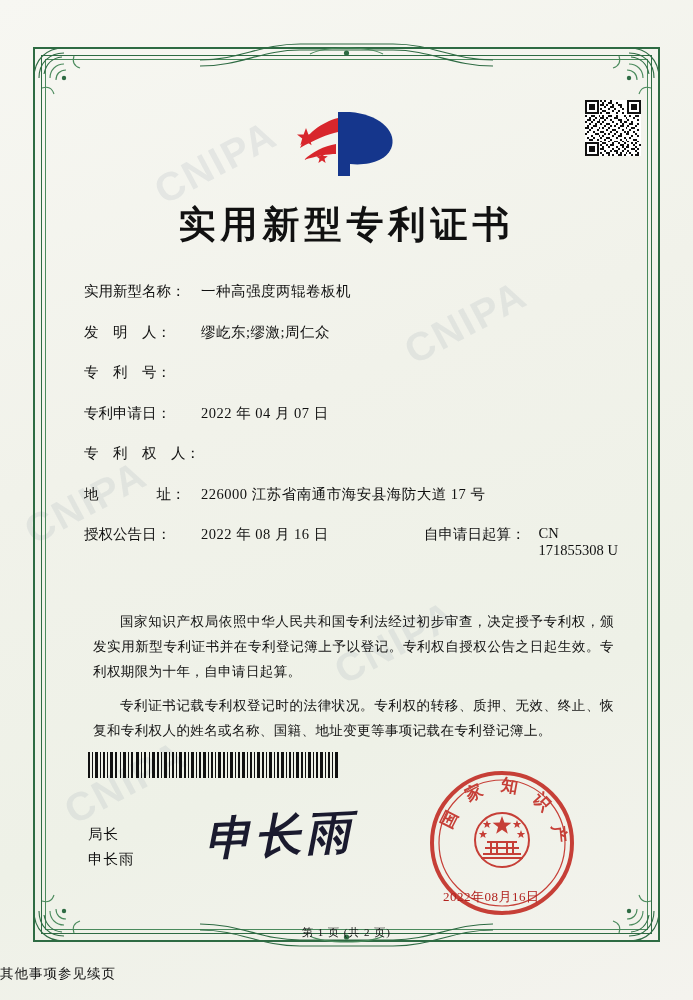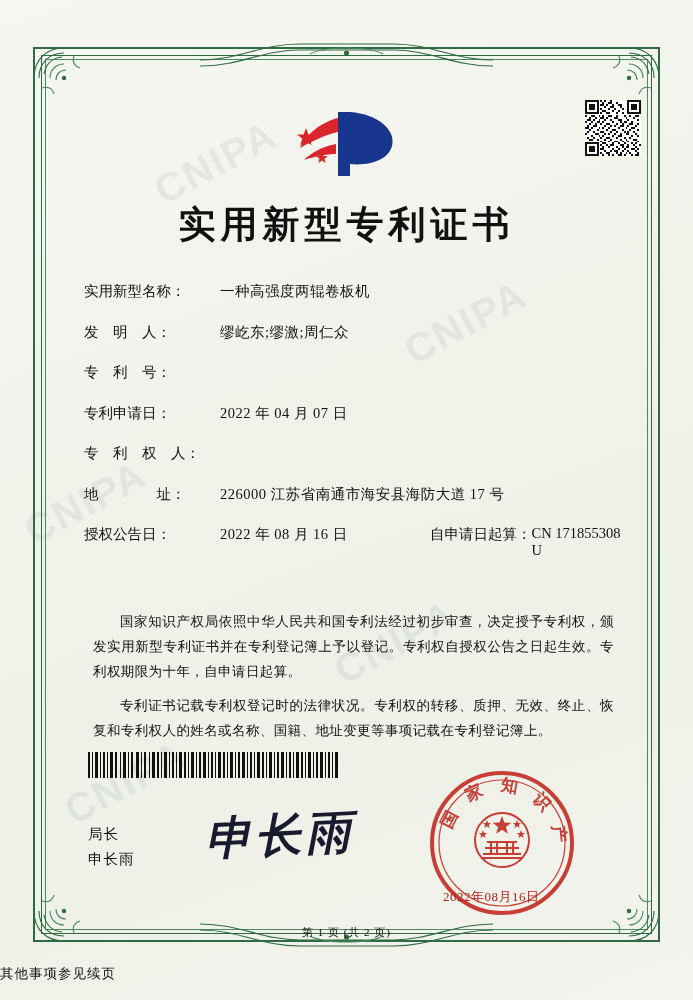--- a/index.html
+++ b/index.html
@@ -87,31 +87,31 @@
   
   .fields{
     position:absolute;left:84px;top:282px;right:70px;
   }
   .row{
     display:flex;
     align-items:flex-start;
     margin-bottom:21.5px;
     font-size:14.5px;
     color:#111;
+    gap:13px;
   }
   .lbl{
     width:104px;
     flex:0 0 104px;
     letter-spacing:0px;
     white-space:nowrap;
   }
   .val{
     flex:1;
     letter-spacing:0.5px;
-    margin-left:32px;
   }
   .row.two .lbl{width:104px;flex:0 0 104px;}
   .row.two .val{flex:0 0 210px;}
   .lbl2{
     flex:0 0 96px;
     white-space:nowrap;
   }
   .val2{flex:1;}
 
   

